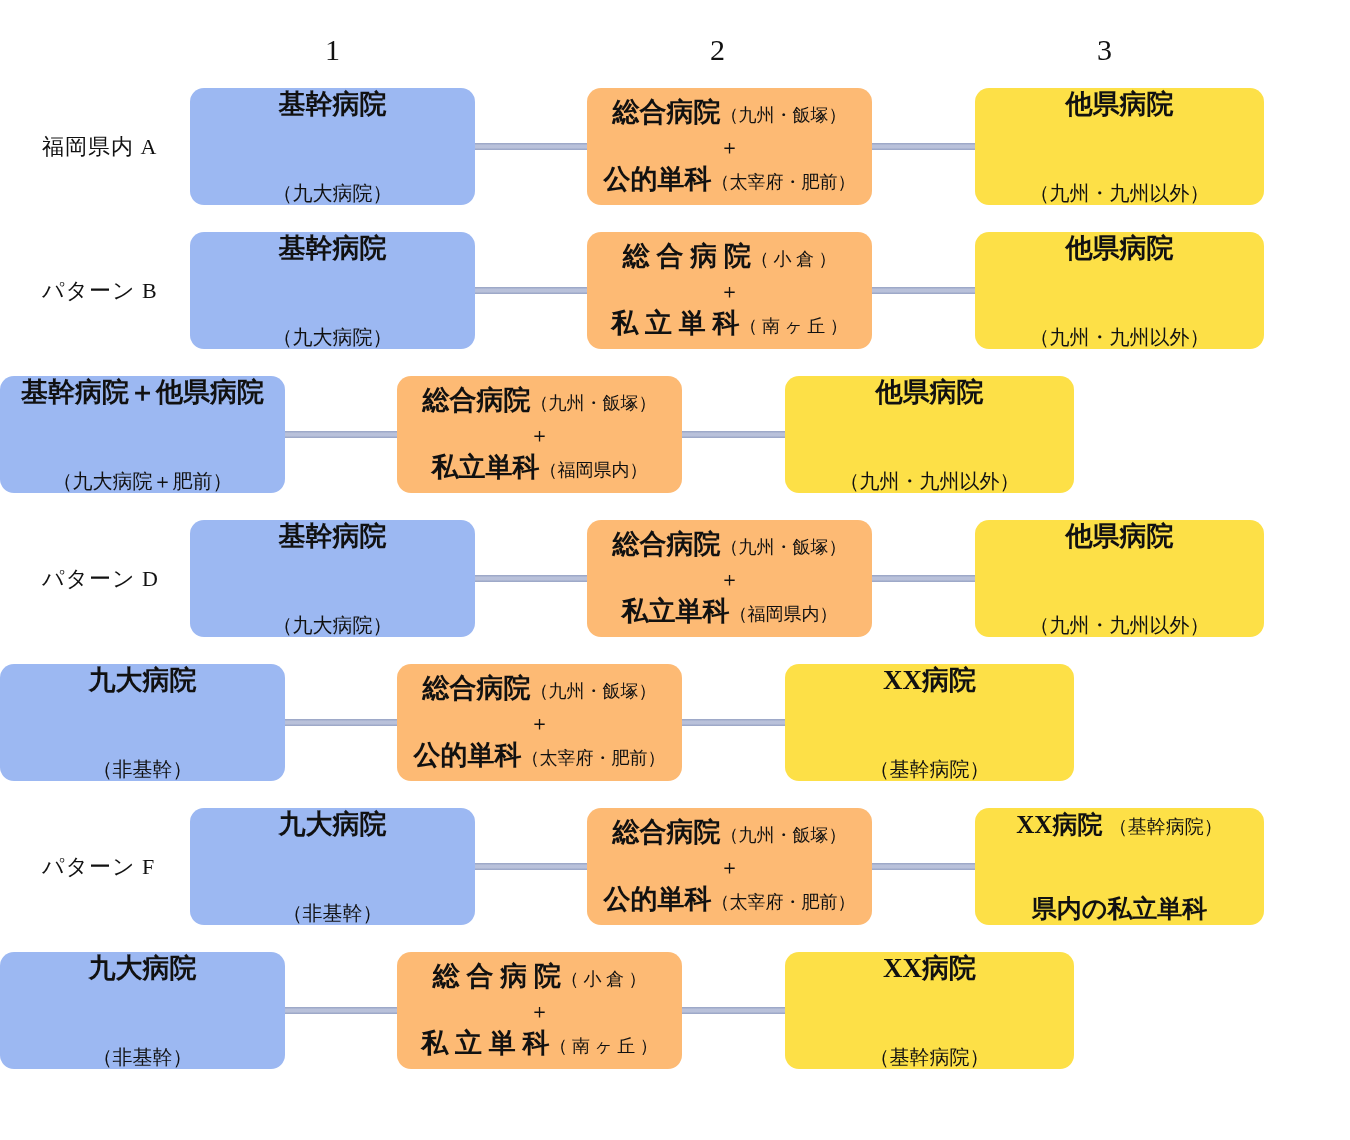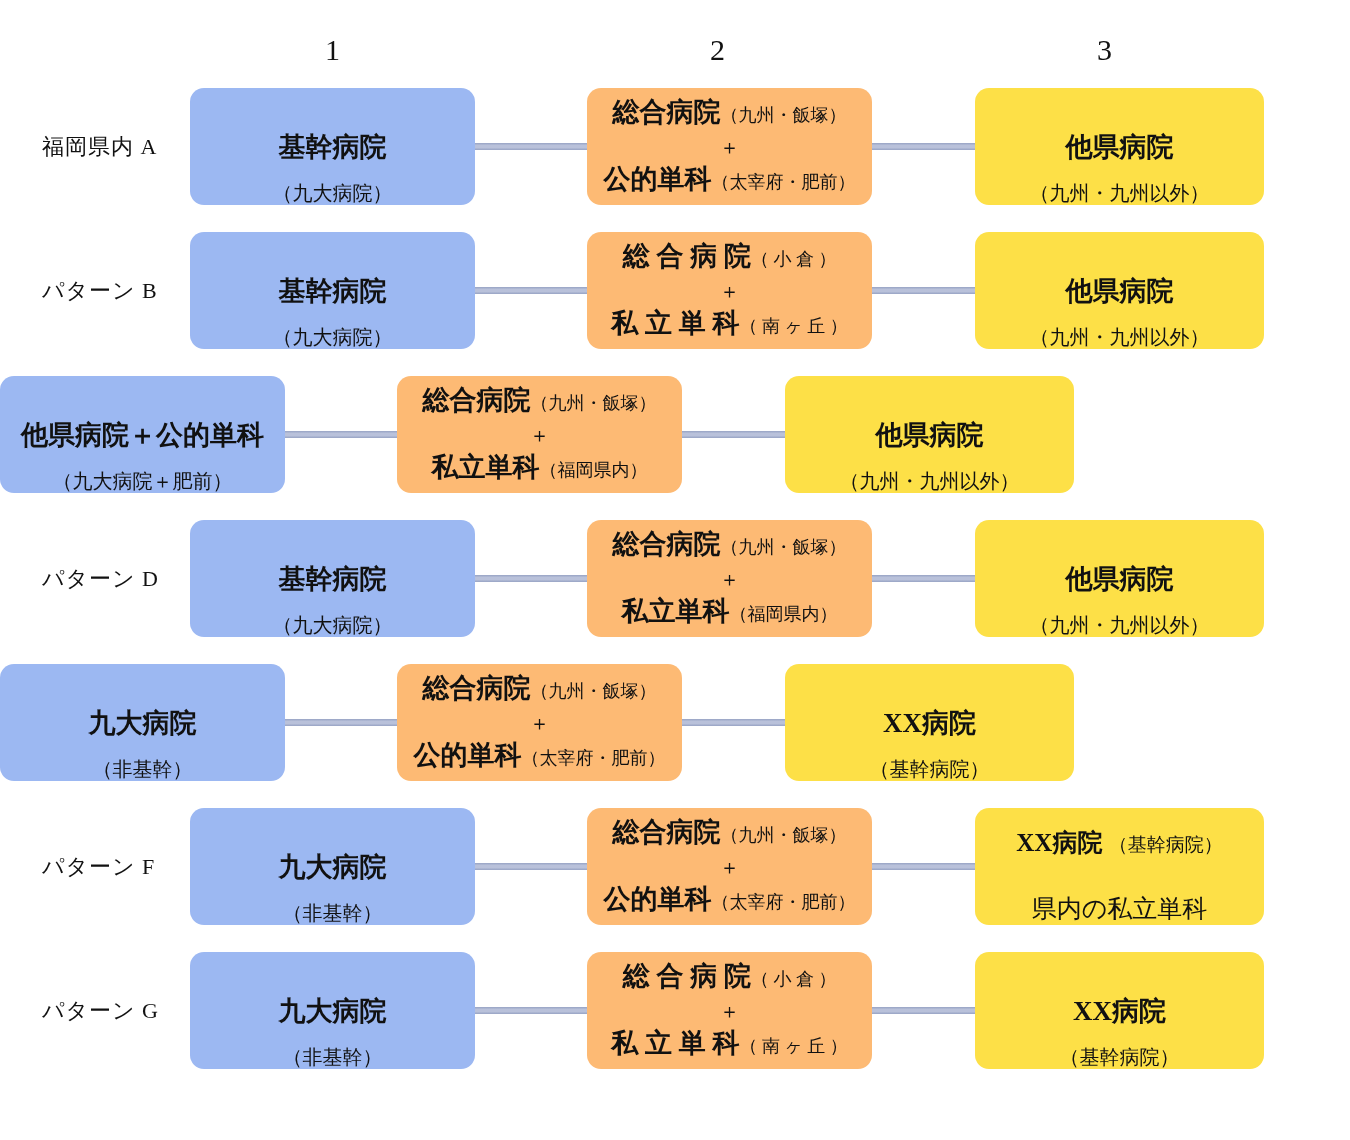--- a/index.html
+++ b/index.html
@@ -21,21 +21,21 @@
   .rows{position:absolute;top:88px;left:0;width:1350px;}
   .row{display:flex;height:117px;margin-bottom:27px;}
 
   .row-label{
     width:190px;box-sizing:border-box;padding-left:42px;
     display:flex;align-items:center;font-size:22px;letter-spacing:1px;
   }
 
   .box{
     box-sizing:border-box;border-radius:14px;
-    display:flex;flex-direction:column;align-items:center;justify-content:flex-end;
+    display:flex;flex-direction:column;align-items:center;justify-content:space-between;
     text-align:center;
   }
   .box1{width:285px;background:#9cb8f2;}
   .box2{width:285px;background:#fdba74;justify-content:space-between;padding:10px 4px;}
   .box3{width:289px;background:#fde047;}
 
   .conn{
     align-self:center;height:7px;
     background:linear-gradient(#97a3c4,#b9c1da 35%,#b9c1da 65%,#97a3c4);
   }
@@ -44,21 +44,21 @@
 
   .box-title{font-size:27px;font-weight:bold;line-height:1.25;}
   .box-sub{font-size:20px;margin-top:16px;line-height:1.2;}
 
   .mid-line{font-size:27px;font-weight:bold;line-height:1.1;white-space:nowrap;}
   .mid-sub{font-size:18px;font-weight:normal;}
   .plus{font-size:20px;line-height:1;font-weight:normal;}
 
   .f-line1{font-size:25px;font-weight:bold;white-space:nowrap;}
   .f-line1 .mid-sub{font-size:19px;}
-  .f-line2{font-size:25px;font-weight:normal;margin-top:33px;}
+  .f-line2{font-size:25px;font-weight:bold;margin-top:33px;}
 </style>
 </head>
 <body>
 
 <div class="canvas">
 
   <div class="header-num hn1">1</div>
   <div class="header-num hn2">2</div>
   <div class="header-num hn3">3</div>
 
@@ -97,21 +97,21 @@
       </div>
       <div class="conn connB"></div>
       <div class="box box3">
         <div class="box-title">他県病院</div>
         <div class="box-sub">（九州・九州以外）</div>
       </div>
     </div>
 
     <div class="row">
       <div class="box box1">
-        <div class="box-title">他県病院＋公的単科</div>
+        <div class="box-title">基幹病院＋他県病院</div>
         <div class="box-sub">（九大病院＋肥前）</div>
       </div>
       <div class="conn connA"></div>
       <div class="box box2">
         <div class="mid-line"><span>総合病院</span><span class="mid-sub">（九州・飯塚）</span></div>
         <div class="plus">＋</div>
         <div class="mid-line"><span>私立単科</span><span class="mid-sub">（福岡県内）</span></div>
       </div>
       <div class="conn connB"></div>
       <div class="box box3">
@@ -170,21 +170,20 @@
         <div class="mid-line"><span>公的単科</span><span class="mid-sub">（太宰府・肥前）</span></div>
       </div>
       <div class="conn connB"></div>
       <div class="box box3">
         <div class="f-line1"><span>XX病院</span> <span class="mid-sub">（基幹病院）</span></div>
         <div class="f-line2">県内の私立単科</div>
       </div>
     </div>
 
     <div class="row">
-      <div class="row-label">パターン G</div>
       <div class="box box1">
         <div class="box-title">九大病院</div>
         <div class="box-sub">（非基幹）</div>
       </div>
       <div class="conn connA"></div>
       <div class="box box2">
         <div class="mid-line"><span>総 合 病 院</span><span class="mid-sub">（ 小 倉 ）</span></div>
         <div class="plus">＋</div>
         <div class="mid-line"><span>私 立 単 科</span><span class="mid-sub">（ 南 ヶ 丘 ）</span></div>
       </div>

